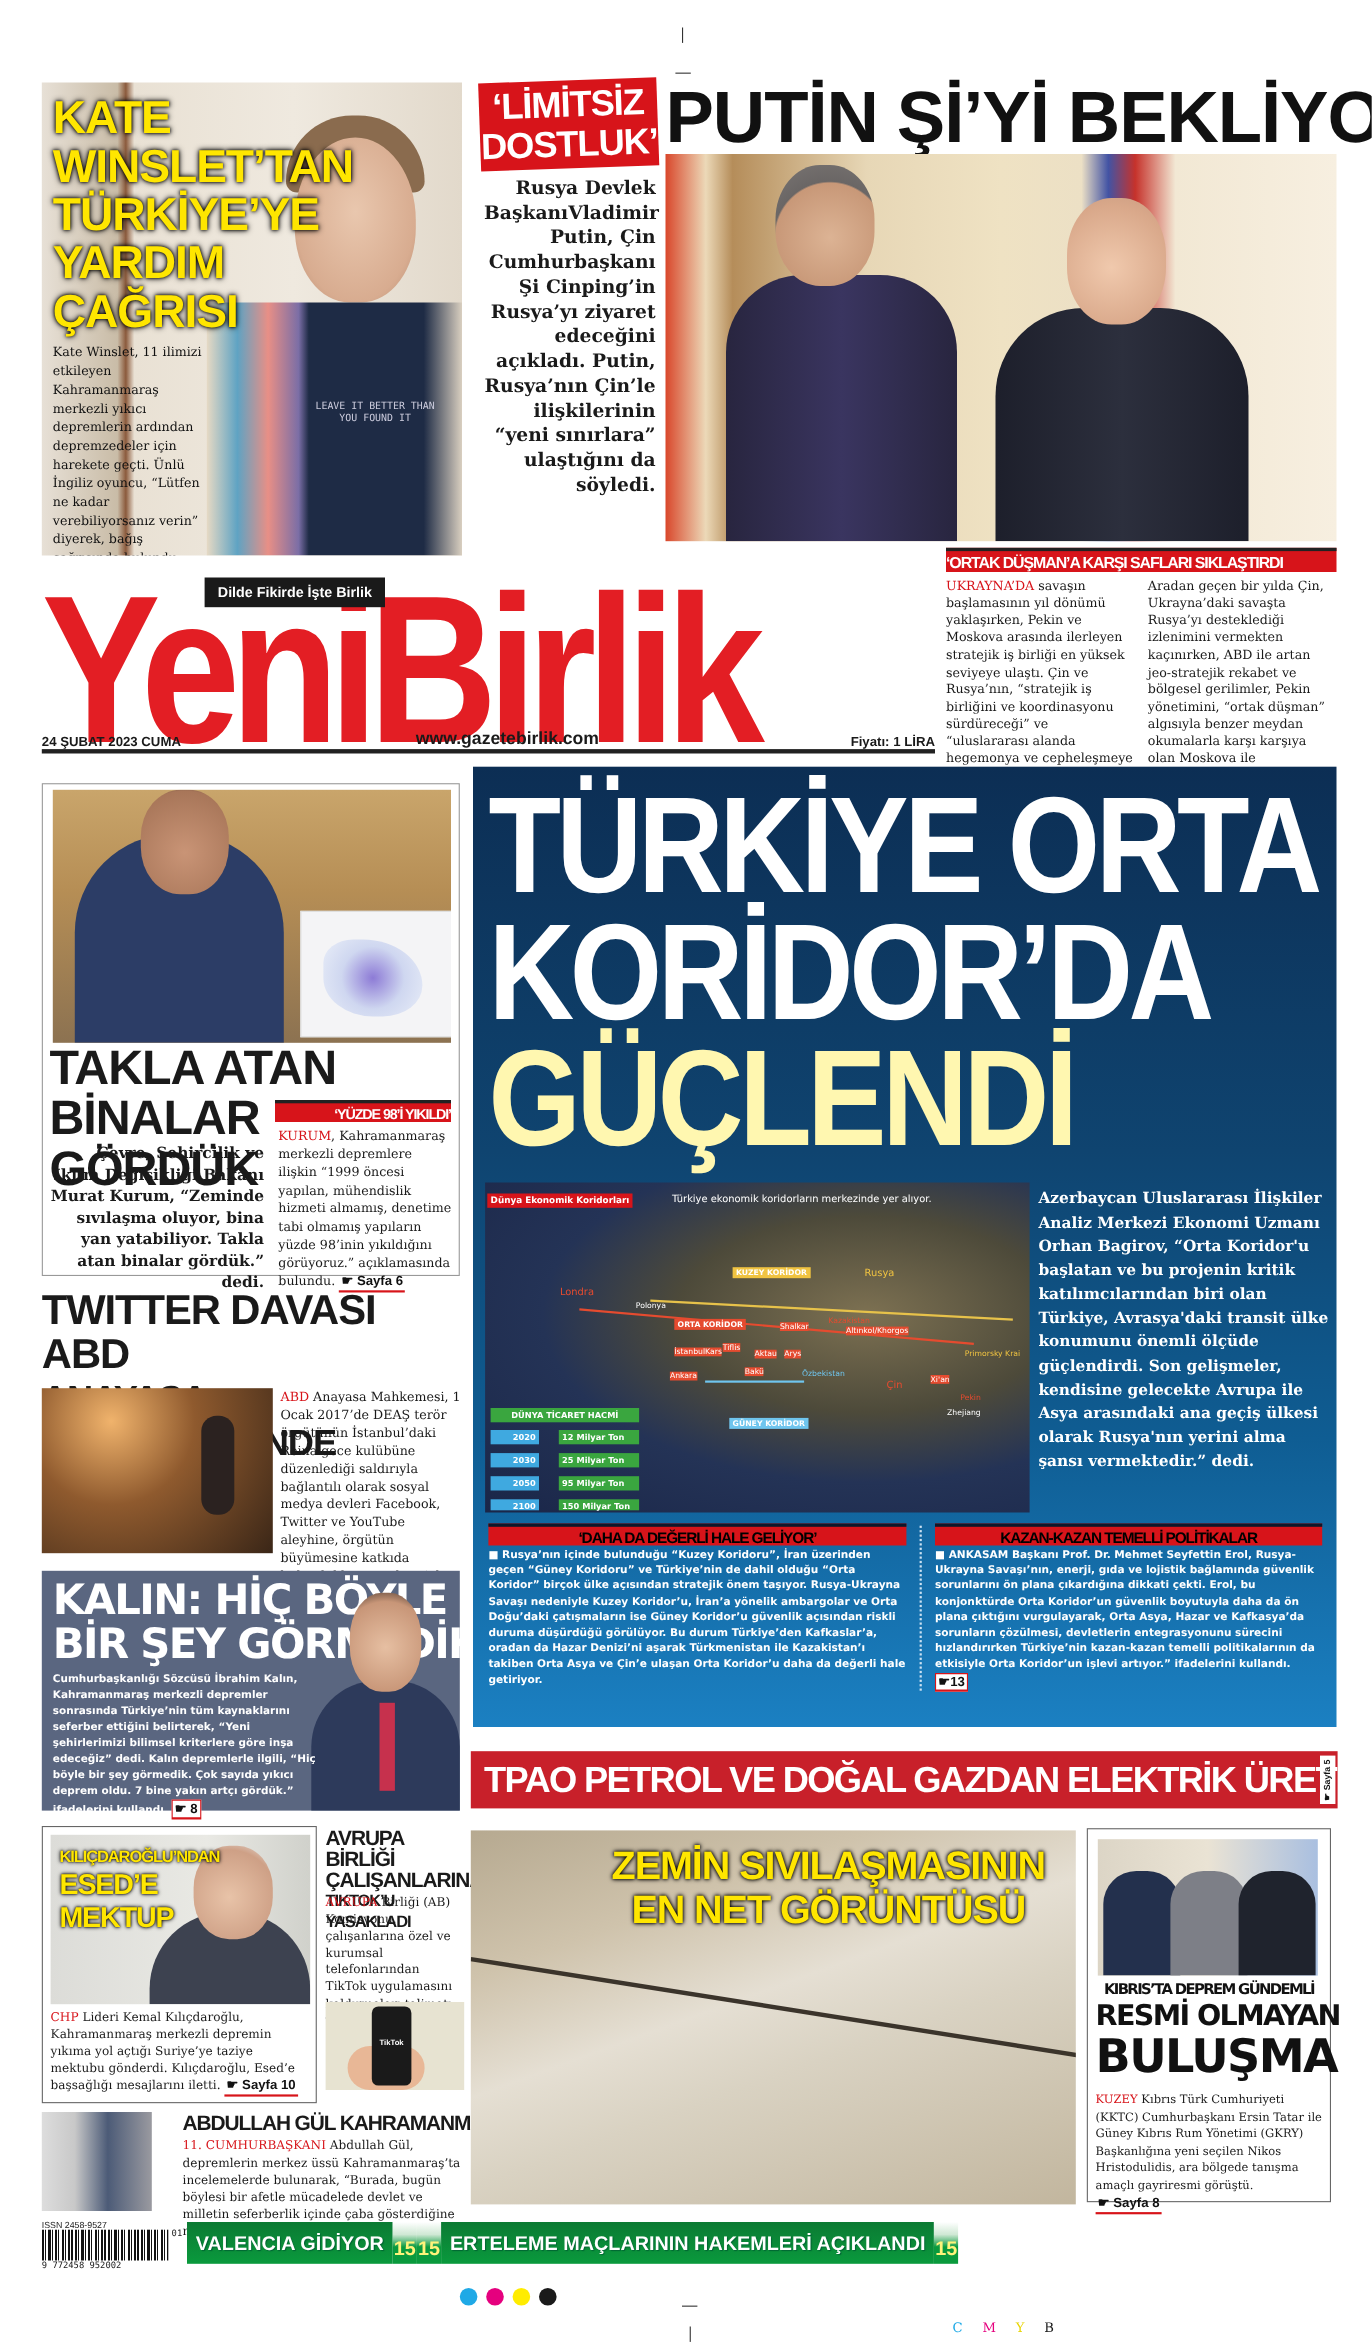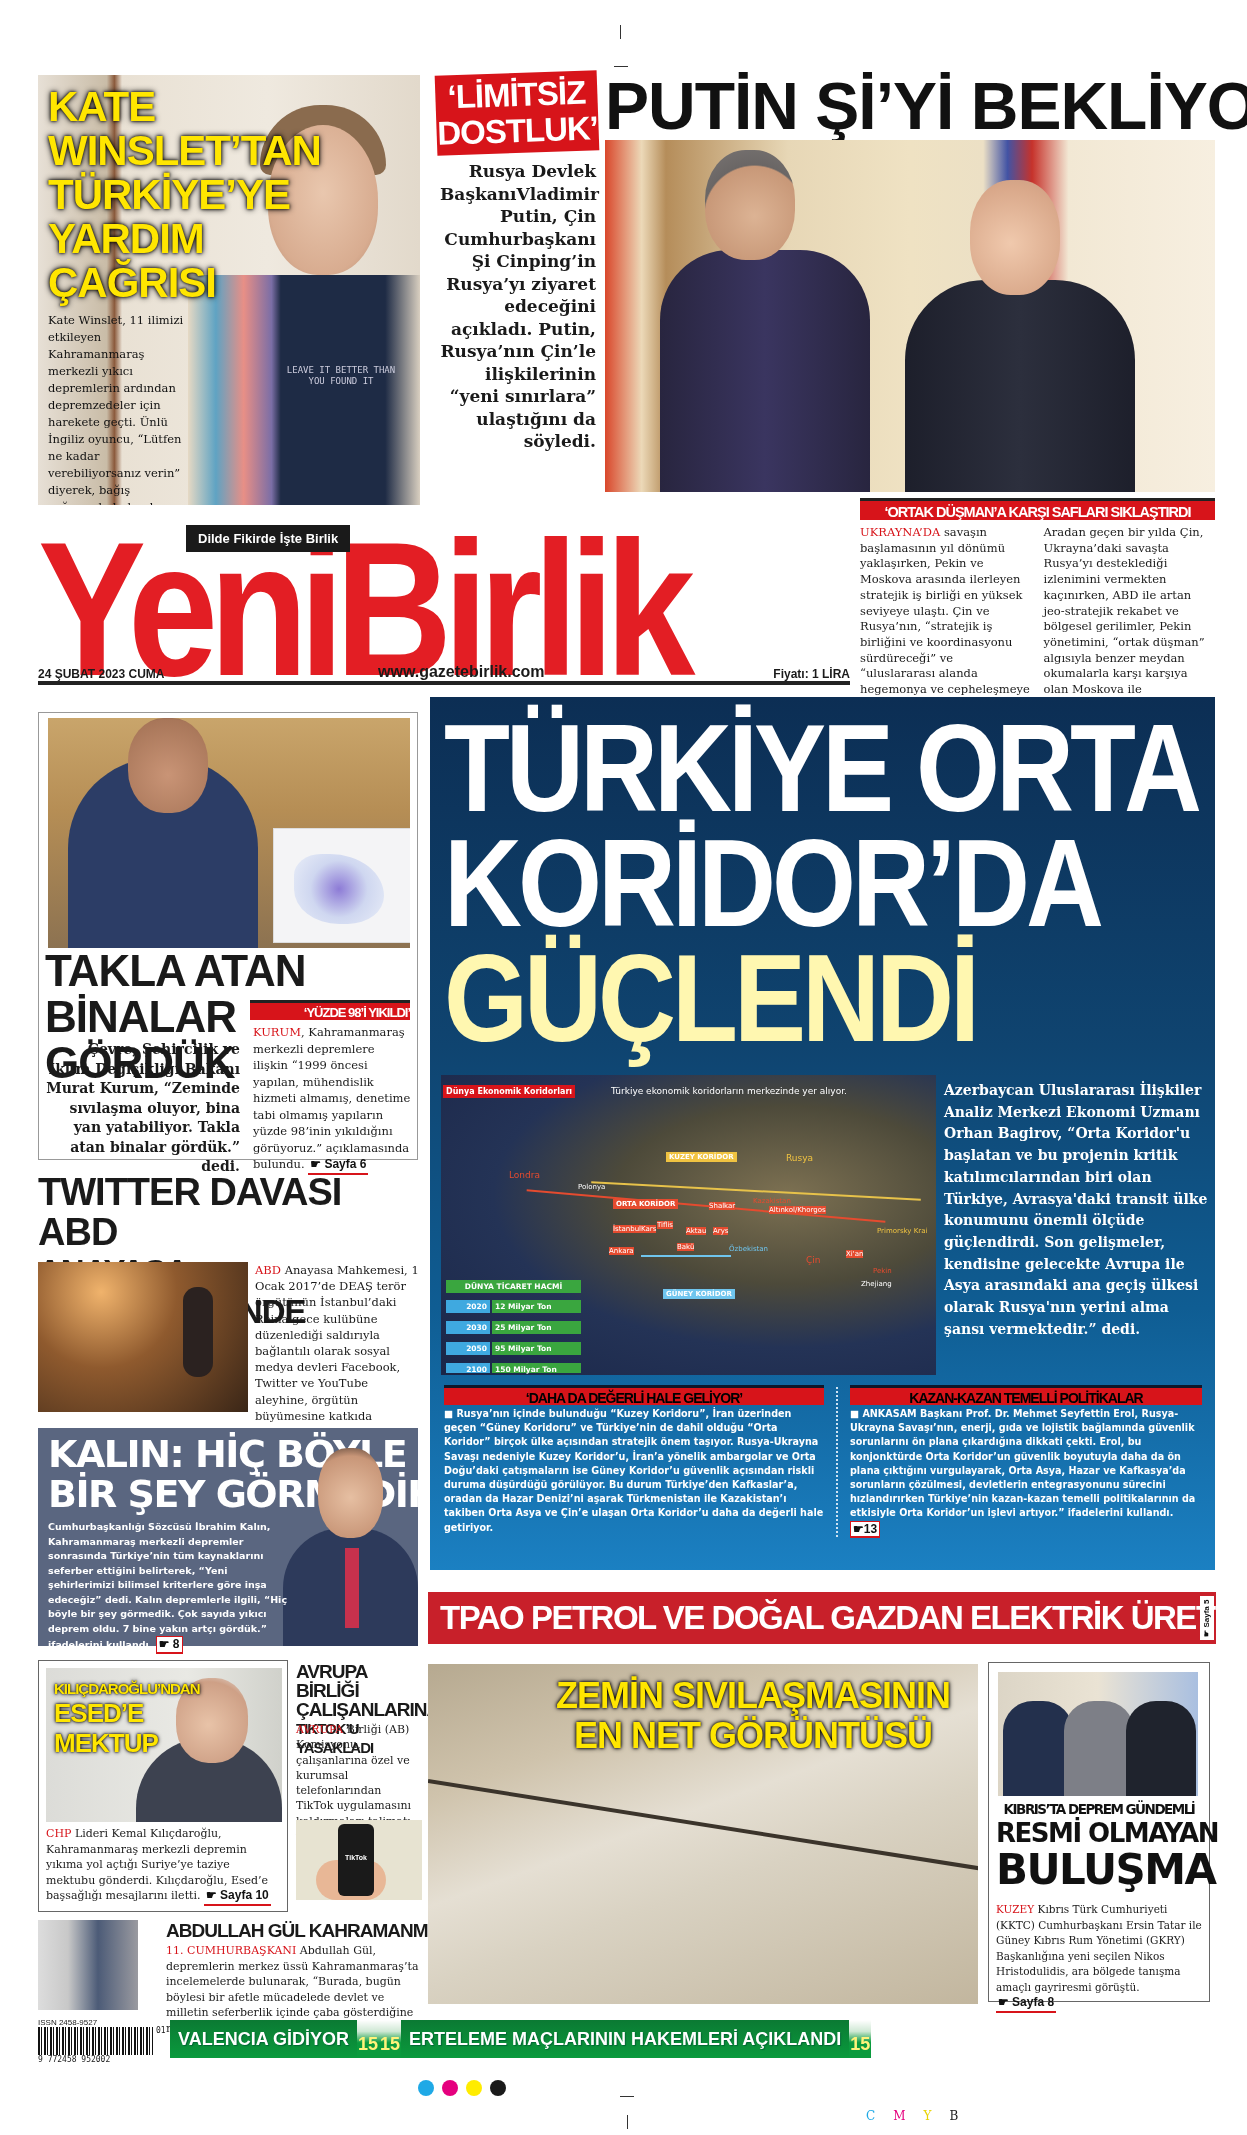--- a/index.html
+++ b/index.html
@@ -24,21 +24,21 @@
 
 #limitsiz{left:436px;top:73px;width:162px;height:80px;background:#d7141a;color:#fff;text-align:center;font-size:33px;line-height:36px;padding-top:4px;transform:rotate(-2deg)}
 #putin-lead{left:440px;top:160px;width:156px;text-align:right;font-size:17px;line-height:22.5px;font-weight:bold}
 #putin-head{left:605px;top:68px;width:612px;font-size:66px;line-height:76px;color:#111;white-space:nowrap}
 #putin-photo{left:605px;top:140px;width:610px;height:352px;background:linear-gradient(90deg,#d9472b 0%,#ecd9b8 6%,#b58d5a 10%,#e7d7b6 30%,#efe2c3 50%,#ece0c5 62%,#4253a4 66%,#c6322b 70%,#f2e8d4 76%,#f7efe0 100%)}
 #putin-photo .m1{position:absolute;left:55px;top:110px;width:210px;height:242px;border-radius:70px 70px 0 0;background:linear-gradient(90deg,#28253f,#3a3560,#28253f)}
 #putin-photo .h1{position:absolute;left:100px;top:10px;width:90px;height:110px;border-radius:45%;background:radial-gradient(circle at 55% 60%,#dcb394 0,#c89878 60%,#6a6665 62%,#7b7674 100%)}
 #putin-photo .m2{position:absolute;left:300px;top:140px;width:230px;height:212px;border-radius:80px 80px 0 0;background:linear-gradient(90deg,#1d1f2b,#2c2f3d,#1d1f2b)}
 #putin-photo .h2{position:absolute;left:365px;top:40px;width:90px;height:115px;border-radius:45%;background:radial-gradient(circle at 45% 55%,#f0c9ad 0,#d9a88a 70%,#c79a80 100%)}
 
-#ortak-bar{left:860px;top:498px;width:355px;height:22px;background:#d7141a;color:#fff;font-size:14.5px;line-height:22px;text-align:center;border-top:3px solid #222;white-space:nowrap}
+#ortak-bar{left:860px;top:498px;width:355px;height:22px;background:#d7141a;color:#fff;font-size:14.5px;line-height:22px;border-top:3px solid #222;white-space:nowrap}
 #ortak-txt{left:860px;top:525px;width:355px;font-size:11.5px;line-height:15.7px;column-count:2;column-gap:12px}
 
 #mast{left:38px;top:515px;width:812px;height:170px}
 #mast .logo{position:absolute;left:0;top:0;font-family:"Liberation Sans",sans-serif;font-weight:bold;color:#e31e24;font-size:162px;line-height:160px;letter-spacing:-9px;transform:scaleY(1.18);transform-origin:top left;white-space:nowrap}
 #mast .slogan{position:absolute;left:148px;top:10px;background:#1a1a1a;color:#fff;font-family:"Liberation Sans",sans-serif;font-weight:bold;font-size:13px;padding:6px 12px}
 #mast-bottom{left:38px;top:665px;width:812px;height:20px;border-bottom:4px solid #222;font-family:"Liberation Sans",sans-serif;font-weight:bold;font-size:12px}
 #mast-bottom .date{position:absolute;left:0;top:2px}
 #mast-bottom .url{position:absolute;left:340px;top:-2px;font-size:16px}
 #mast-bottom .price{position:absolute;right:0;top:2px}
 
@@ -90,21 +90,21 @@
 #main h1{position:absolute;left:14px;top:14px;width:760px;color:#fff;font-family:"Liberation Sans",sans-serif;font-weight:bold;font-size:108px;line-height:100px;letter-spacing:-4px;transform:scaleY(1.15);transform-origin:top left;white-space:nowrap}
 #main h1 .y{color:#fff7b0}
 #map{left:441px;top:1075px;width:495px;height:300px;background:radial-gradient(ellipse at 70% 40%,#7d7152 0%,#4d4a3a 35%,#243356 60%,#1a2648 100%)}
 #map .title{position:absolute;left:2px;top:10px;background:#d7141a;color:#fff;font-family:"DejaVu Sans",sans-serif;font-weight:bold;font-size:8px;padding:2px 3px}
 #map .sub{position:absolute;left:170px;top:11px;color:#fff;font-family:"DejaVu Sans",sans-serif;font-size:9px}
 #map .corr{position:absolute;font-family:"DejaVu Sans",sans-serif;font-weight:bold;font-size:7px;padding:1px 3px}
 #map .ln{position:absolute;height:2px}
 #map .city{position:absolute;font-family:"DejaVu Sans",sans-serif;font-size:7px;color:#fff}
 #map .vol{position:absolute;left:5px;width:135px;font-family:"DejaVu Sans",sans-serif;font-weight:bold;font-size:7.5px;color:#fff;display:flex;height:13px}
 #map .vol .yr{width:44px;background:#3fa9e0;text-align:right;padding-right:3px;line-height:13px}
-#map .vol .amt{flex:1;background:#3aa63f;padding-left:3px;line-height:13px;margin-left:2px}
+#map .vol .amt{flex:1;background:#3aa63f;padding-left:3px;line-height:13px;margin-left:18px}
 #bagirov{left:944px;top:1080px;width:266px;color:#fff;font-weight:bold;font-size:14px;line-height:21.7px}
 .subbar{position:absolute;height:20px;background:#d7141a;color:#000000;font-size:14px;line-height:20px;text-align:center;border-top:3px solid #0f172a;white-space:nowrap}
 #sub1{left:444px;top:1385px;width:380px}
 #sub2{left:850px;top:1385px;width:352px}
 .subtxt{position:absolute;color:#fff;font-family:"DejaVu Sans",sans-serif;font-weight:bold;font-size:9.6px;line-height:14.2px}
 #sub1-txt{left:444px;top:1407px;width:382px}
 #sub2-txt{left:850px;top:1407px;width:355px}
 .dots{position:absolute;left:836px;top:1387px;width:2px;height:150px;border-left:2px dotted #cfe3f3}
 
 #tpao{left:428px;top:1592px;width:788px;height:52px;background:#c8202a;color:#fff;font-family:"Liberation Sans",sans-serif;font-weight:bold;font-size:33px;line-height:52px;padding-left:12px;letter-spacing:-1.5px;white-space:nowrap;transform-origin:left}

